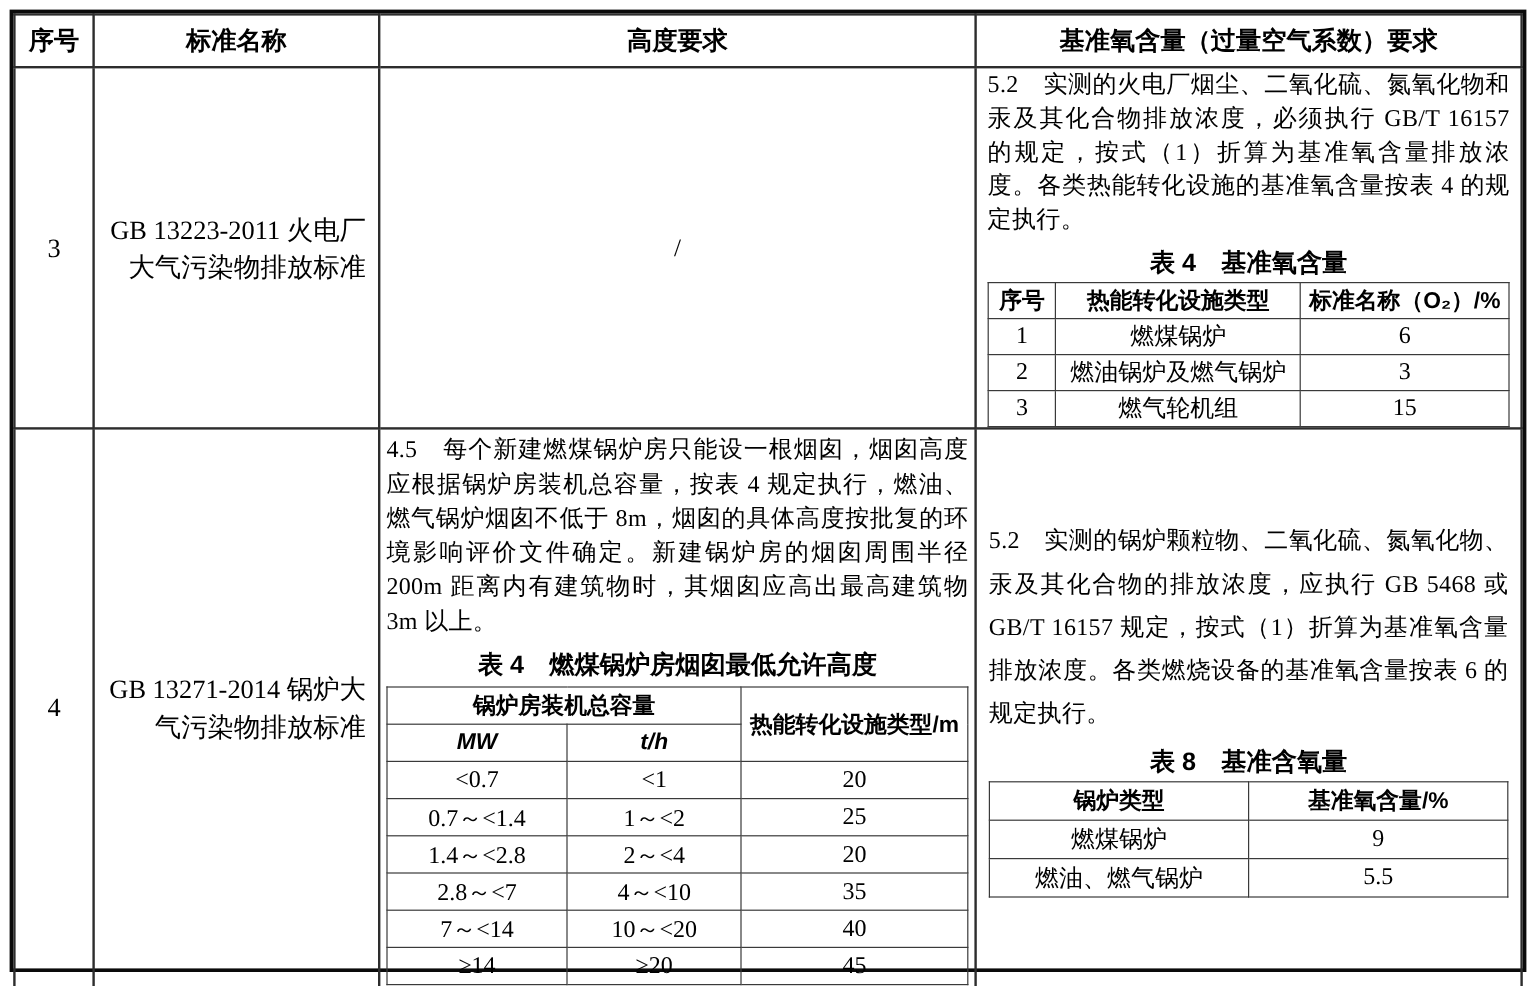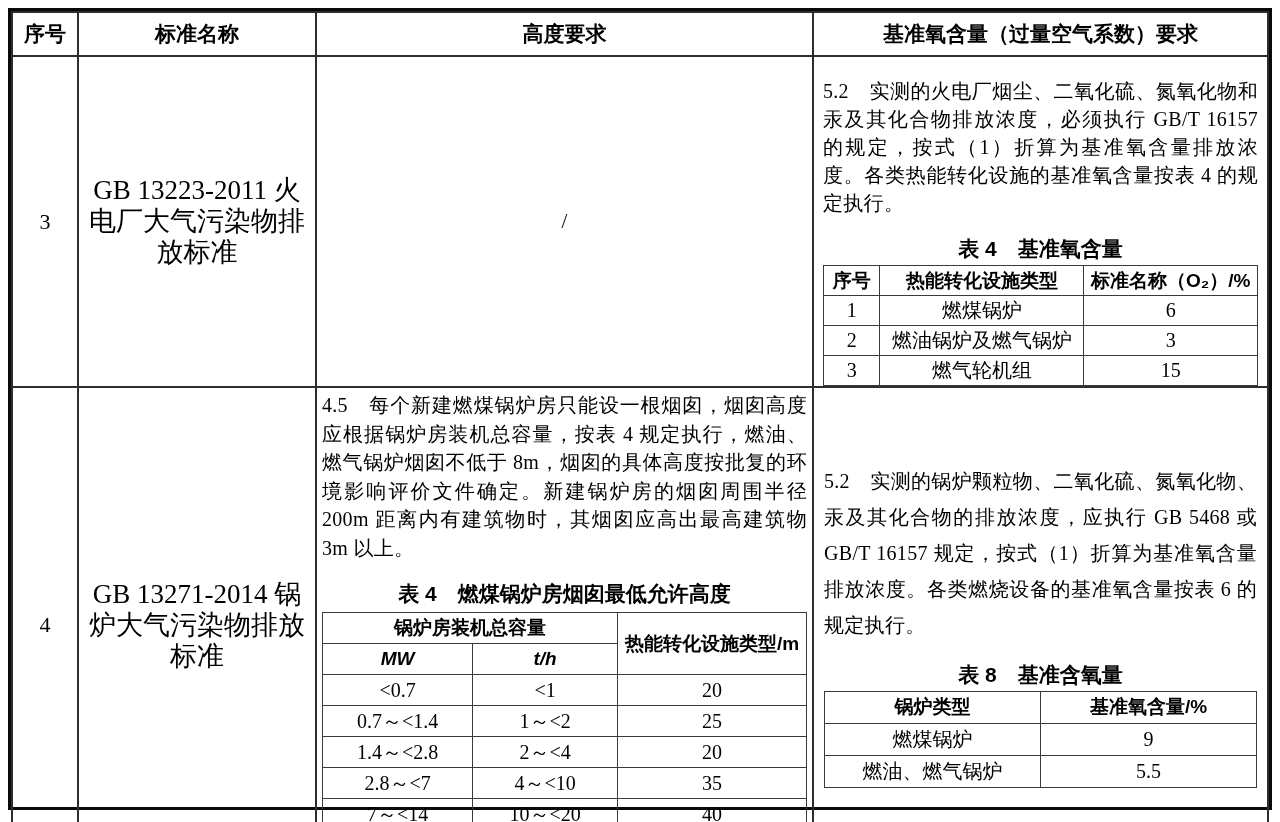--- a/index.html
+++ b/index.html
@@ -23,37 +23,37 @@
     border:2px solid #2d2d2d;
     padding:0; vertical-align:middle;
   }
   tr.head { height:44px; }
   tr.head th {
     font-family:"Liberation Sans","DejaVu Sans",sans-serif;
     font-weight:bold; font-size:21px; text-align:center;
   }
   tr.row3 { height:298px; }
   td.no { text-align:center; font-size:22px; }
-  td.name { padding:0 10px !important; font-size:27px; line-height:31px; text-align:center; }
+  td.name { padding:0 10px !important; font-size:22px; line-height:31px; text-align:right; }
   td.slash { text-align:center; font-size:21px; }
   td.content { vertical-align:top; }
   .stack { height:100%; display:flex; flex-direction:column; }
-  .s3   { padding:20px 9px 0; }
+  .s3   { padding:0 9px 0; }
   .s4c3 { padding:3px 5px 1px; }
   .s4c4 { padding:8px 10px; justify-content:center; }
   .para {
     font-size:20px; text-align:justify; letter-spacing:0.3px;
   }
   .lh29 { line-height:28px; }
   .lh28 { line-height:28.5px; }
   .lh36 { line-height:36px; }
   .subtitle {
     font-family:"Liberation Sans","DejaVu Sans",sans-serif;
     font-weight:bold; font-size:21px; text-align:center;
-    margin:18px 0 2px; flex:0 0 auto;
+    margin:8px 0 2px; flex:0 0 auto;
   }
   table.sub { width:100%; border-collapse:collapse; }
   table.sub th, table.sub td {
     border:1.5px solid #3a3a3a; text-align:center;
     vertical-align:middle; padding:0 4px;
   }
   table.sub th {
     font-family:"Liberation Sans","DejaVu Sans",sans-serif;
     font-weight:bold; font-size:19px;
   }

